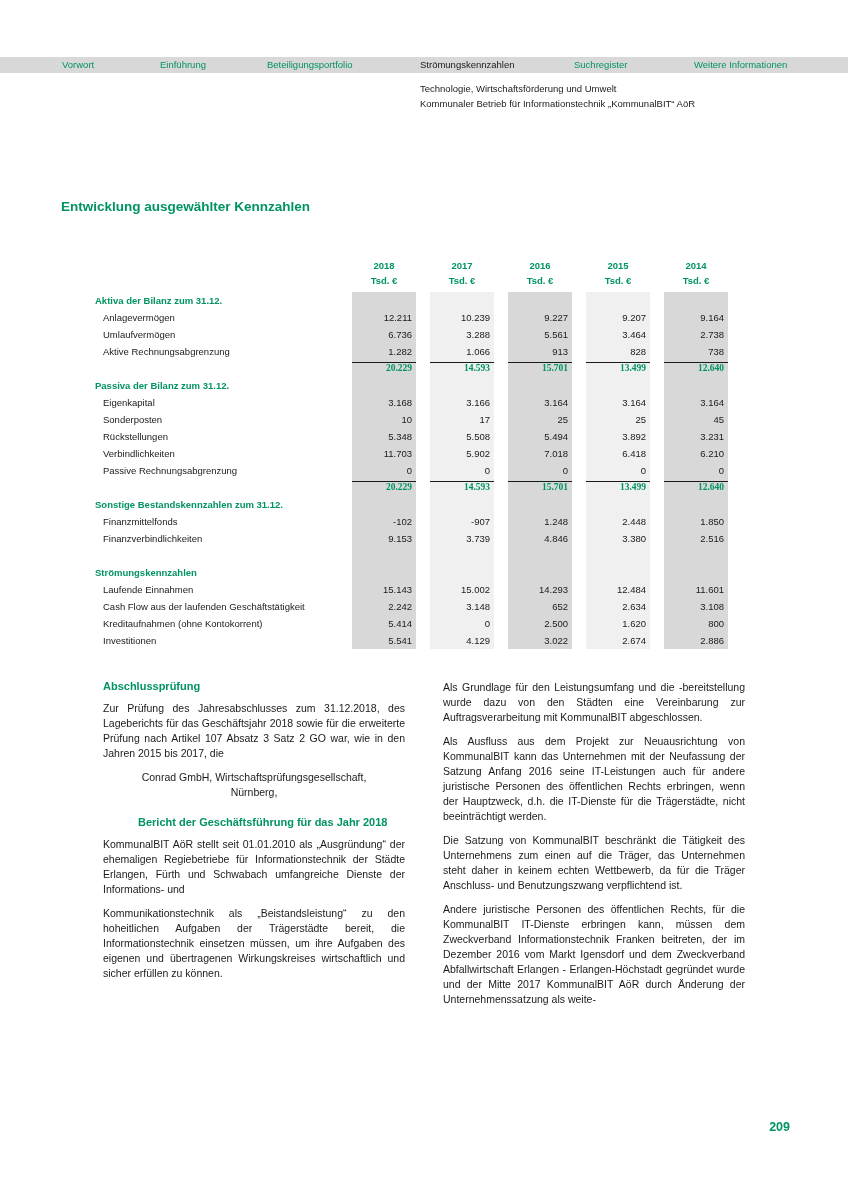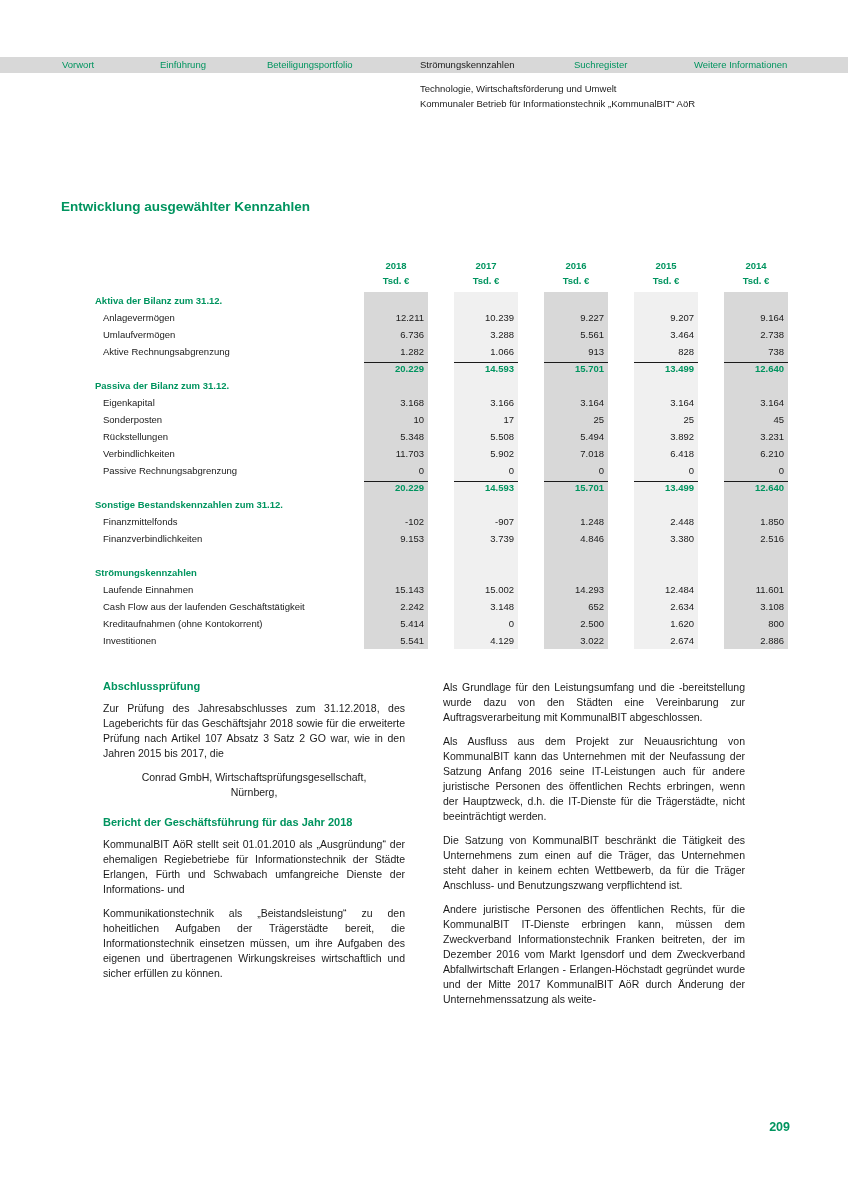--- a/index.html
+++ b/index.html
@@ -16,41 +16,41 @@
   .nav-item:nth-child(3){ left:267px; }
   .nav-item:nth-child(4){ left:420px; }
   .nav-item:nth-child(5){ left:574px; }
   .nav-item:nth-child(6){ left:694px; }
   
   .doc-header { position:absolute; left:420px; top:81px; font-size:9.5px; line-height:15px; color:#1a1a1a; }
   
   .page-title { position:absolute; left:61px; top:199px; font-size:13.5px; font-weight:bold; color:#00945F; }
   
   .kpi-table { position:absolute; left:95px; top:258px; width:638px; font-size:9.5px; }
-  .t-head, .t-row { display:grid; grid-template-columns:243px repeat(5,64px); column-gap:26px; }
+  .t-head, .t-row { display:grid; grid-template-columns:243px repeat(5,64px); column-gap:14px; }
   .t-head { margin-bottom:4px; }
   .t-hcell { text-align:center; color:#00945F; font-weight:bold; line-height:15px; }
   .t-row { height:17px; }
   .t-label { line-height:17px; white-space:nowrap; overflow:hidden; }
   .t-row.data .t-label, .t-row.total .t-label { padding-left:8px; }
   .t-row.section .t-label { color:#00945F; font-weight:bold; }
   .t-cell { line-height:17px; text-align:right; padding-right:4px; box-sizing:border-box; }
   .t-cell.s-dark { background-color:#d8d8d8; }
   .t-cell.s-light { background-color:#f0f0f0; }
   .t-cell.line { border-bottom:5px solid #b91c1c; }
   .t-row.total .t-cell {
     color:#00945F; font-weight:bold;
     background-image:linear-gradient(#1a1a1a,#1a1a1a);
-    background-size:100% 1px; background-position:0 2px; background-repeat:no-repeat;
+    background-size:100% 1px; background-position:0 2px; background-repeat:no-repeat;font-family:Liberation Serif, serif;
   }
   
   .col-left  { position:absolute; left:103px; top:680px; width:302px; }
   .col-right { position:absolute; left:443px; top:680px; width:302px; }
   .art-heading { font-size:11px; font-weight:bold; color:#00945F; margin:0 0 9px 0; }
-  .art-heading.later { margin-top:16px; }
+  .art-heading.later { margin-top:16px;margin-left:35px; }
   .art-para { font-size:10.5px; line-height:15px; text-align:justify; margin:0 0 9px 0; }
   .art-center { font-size:10.5px; line-height:15px; text-align:center; margin:0 0 2px 0; white-space:pre-line; }
   
   .page-number { position:absolute; right:58px; top:1120px; font-size:12.5px; font-weight:bold; color:#00945F;margin-left:19px; }
 </style>
 </head>
 <body>
 
 <div class="page">
 

